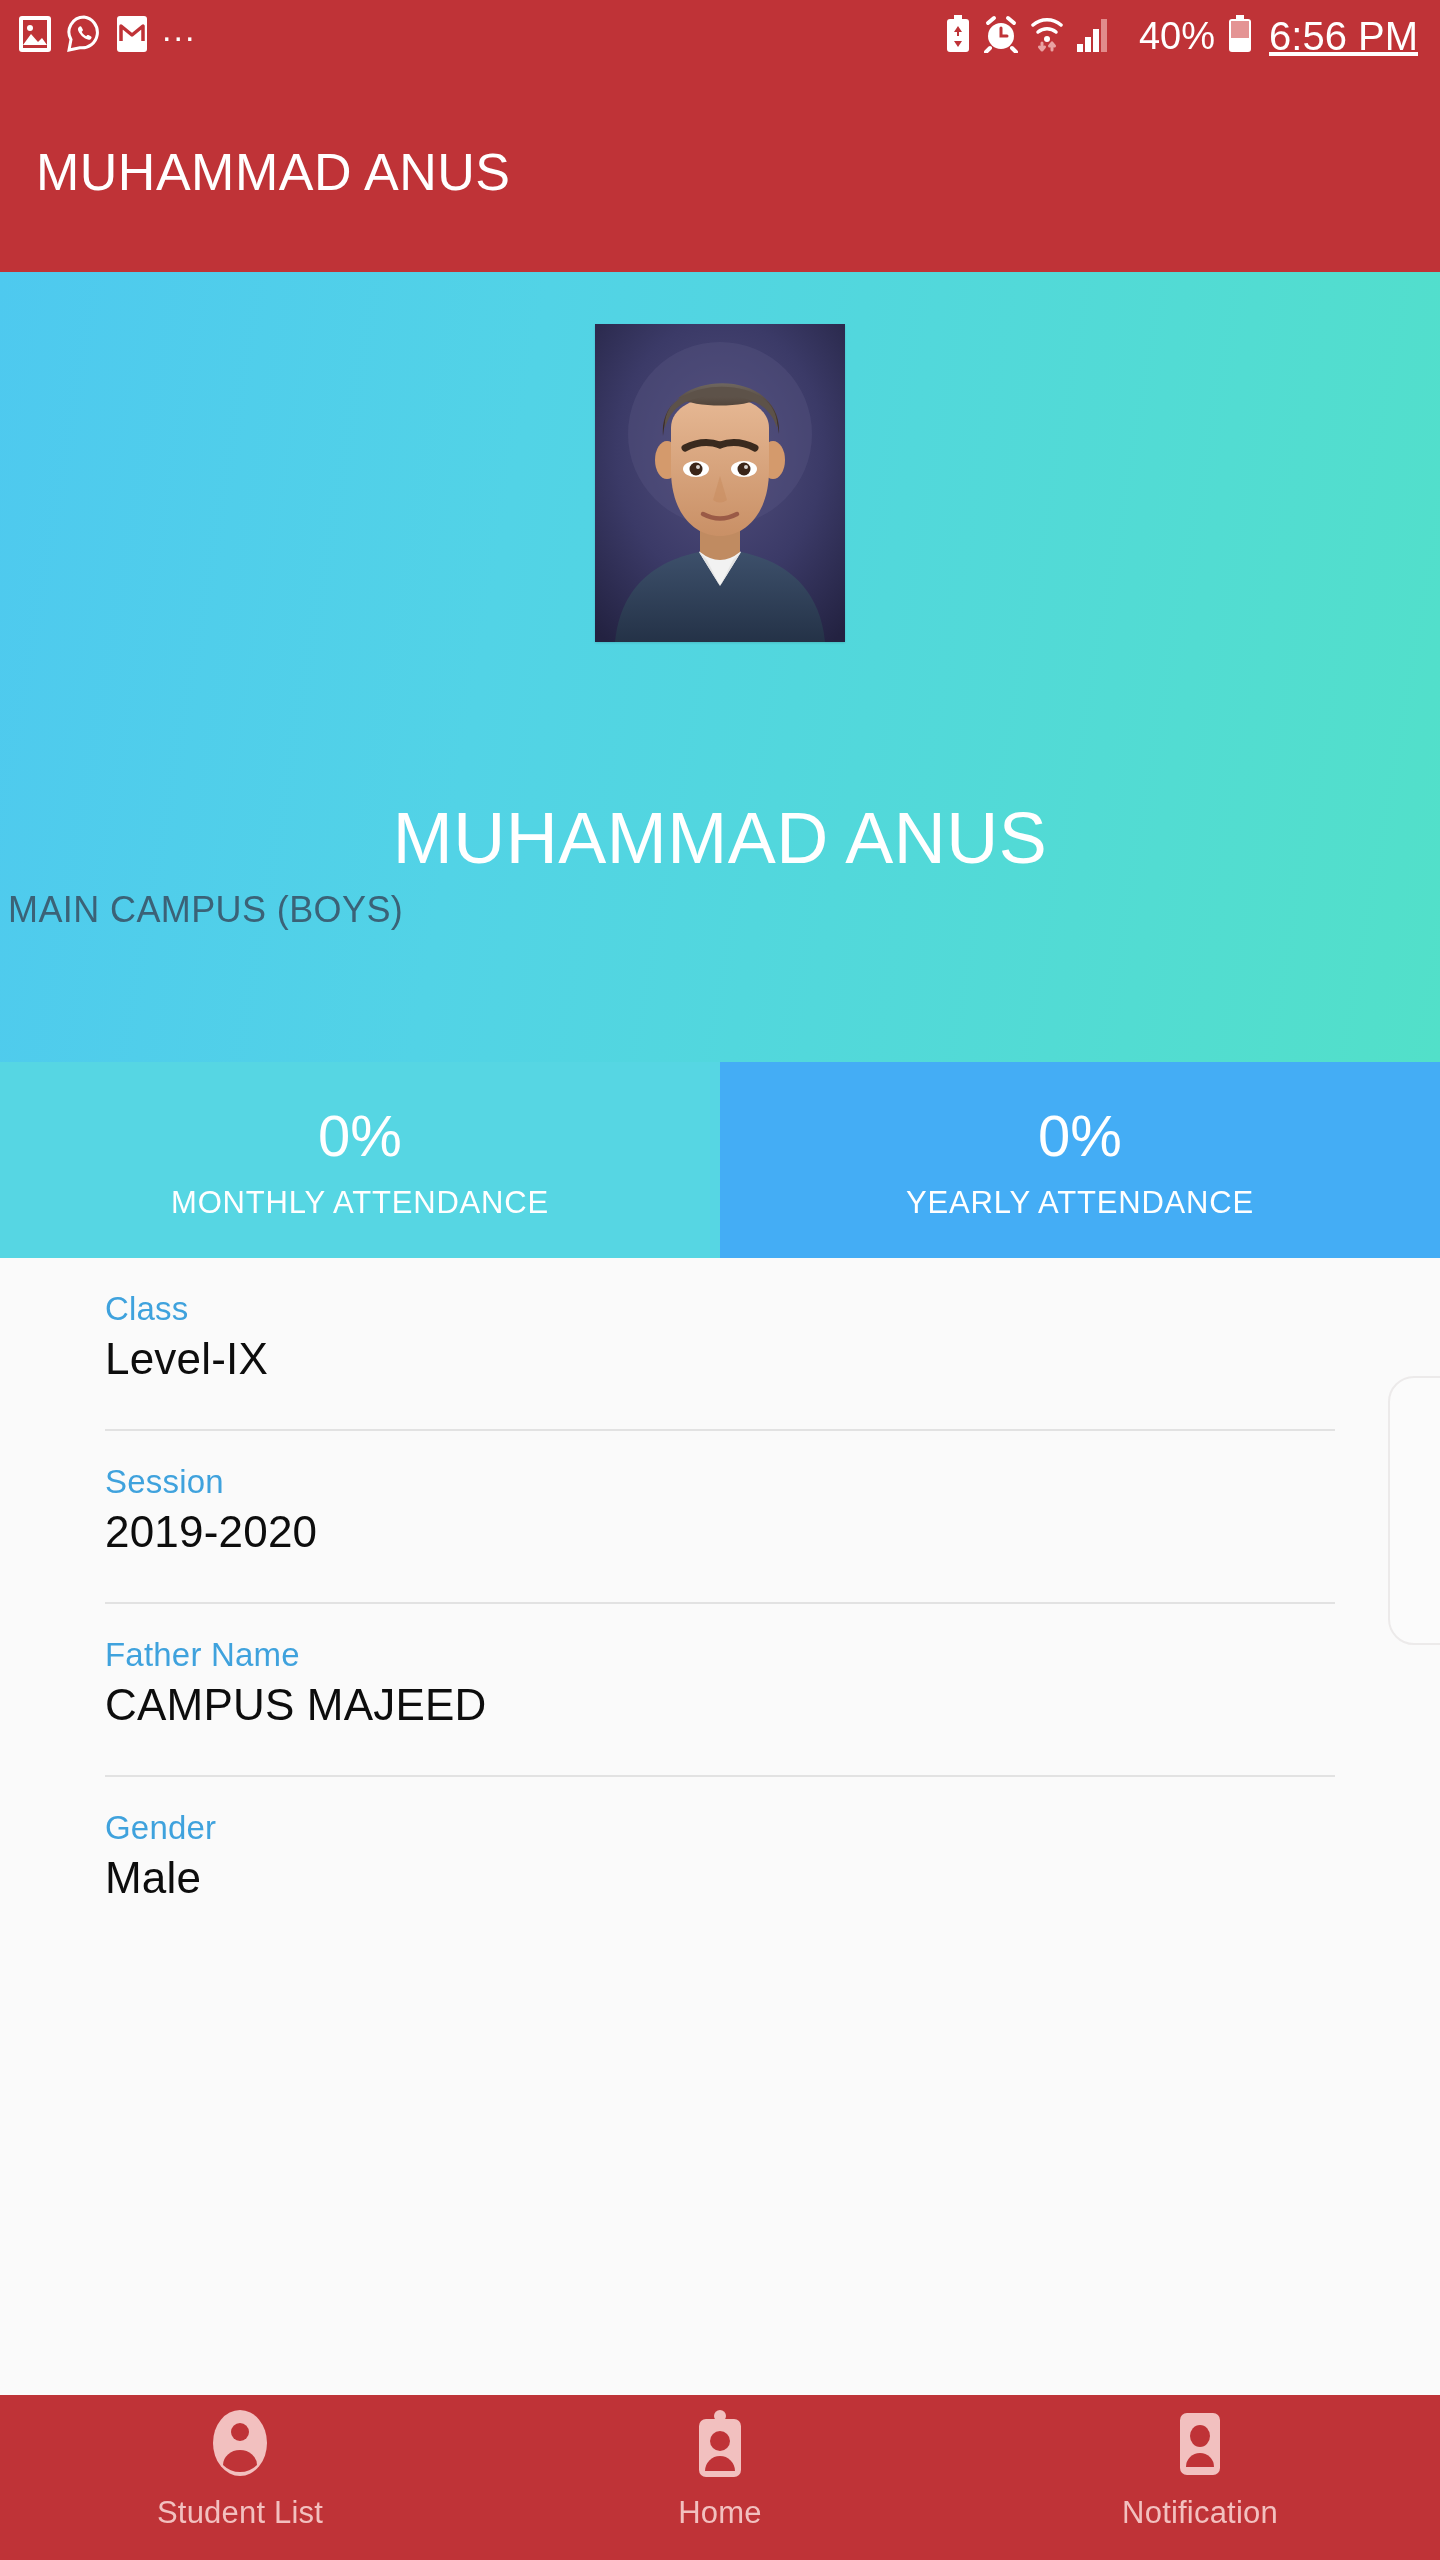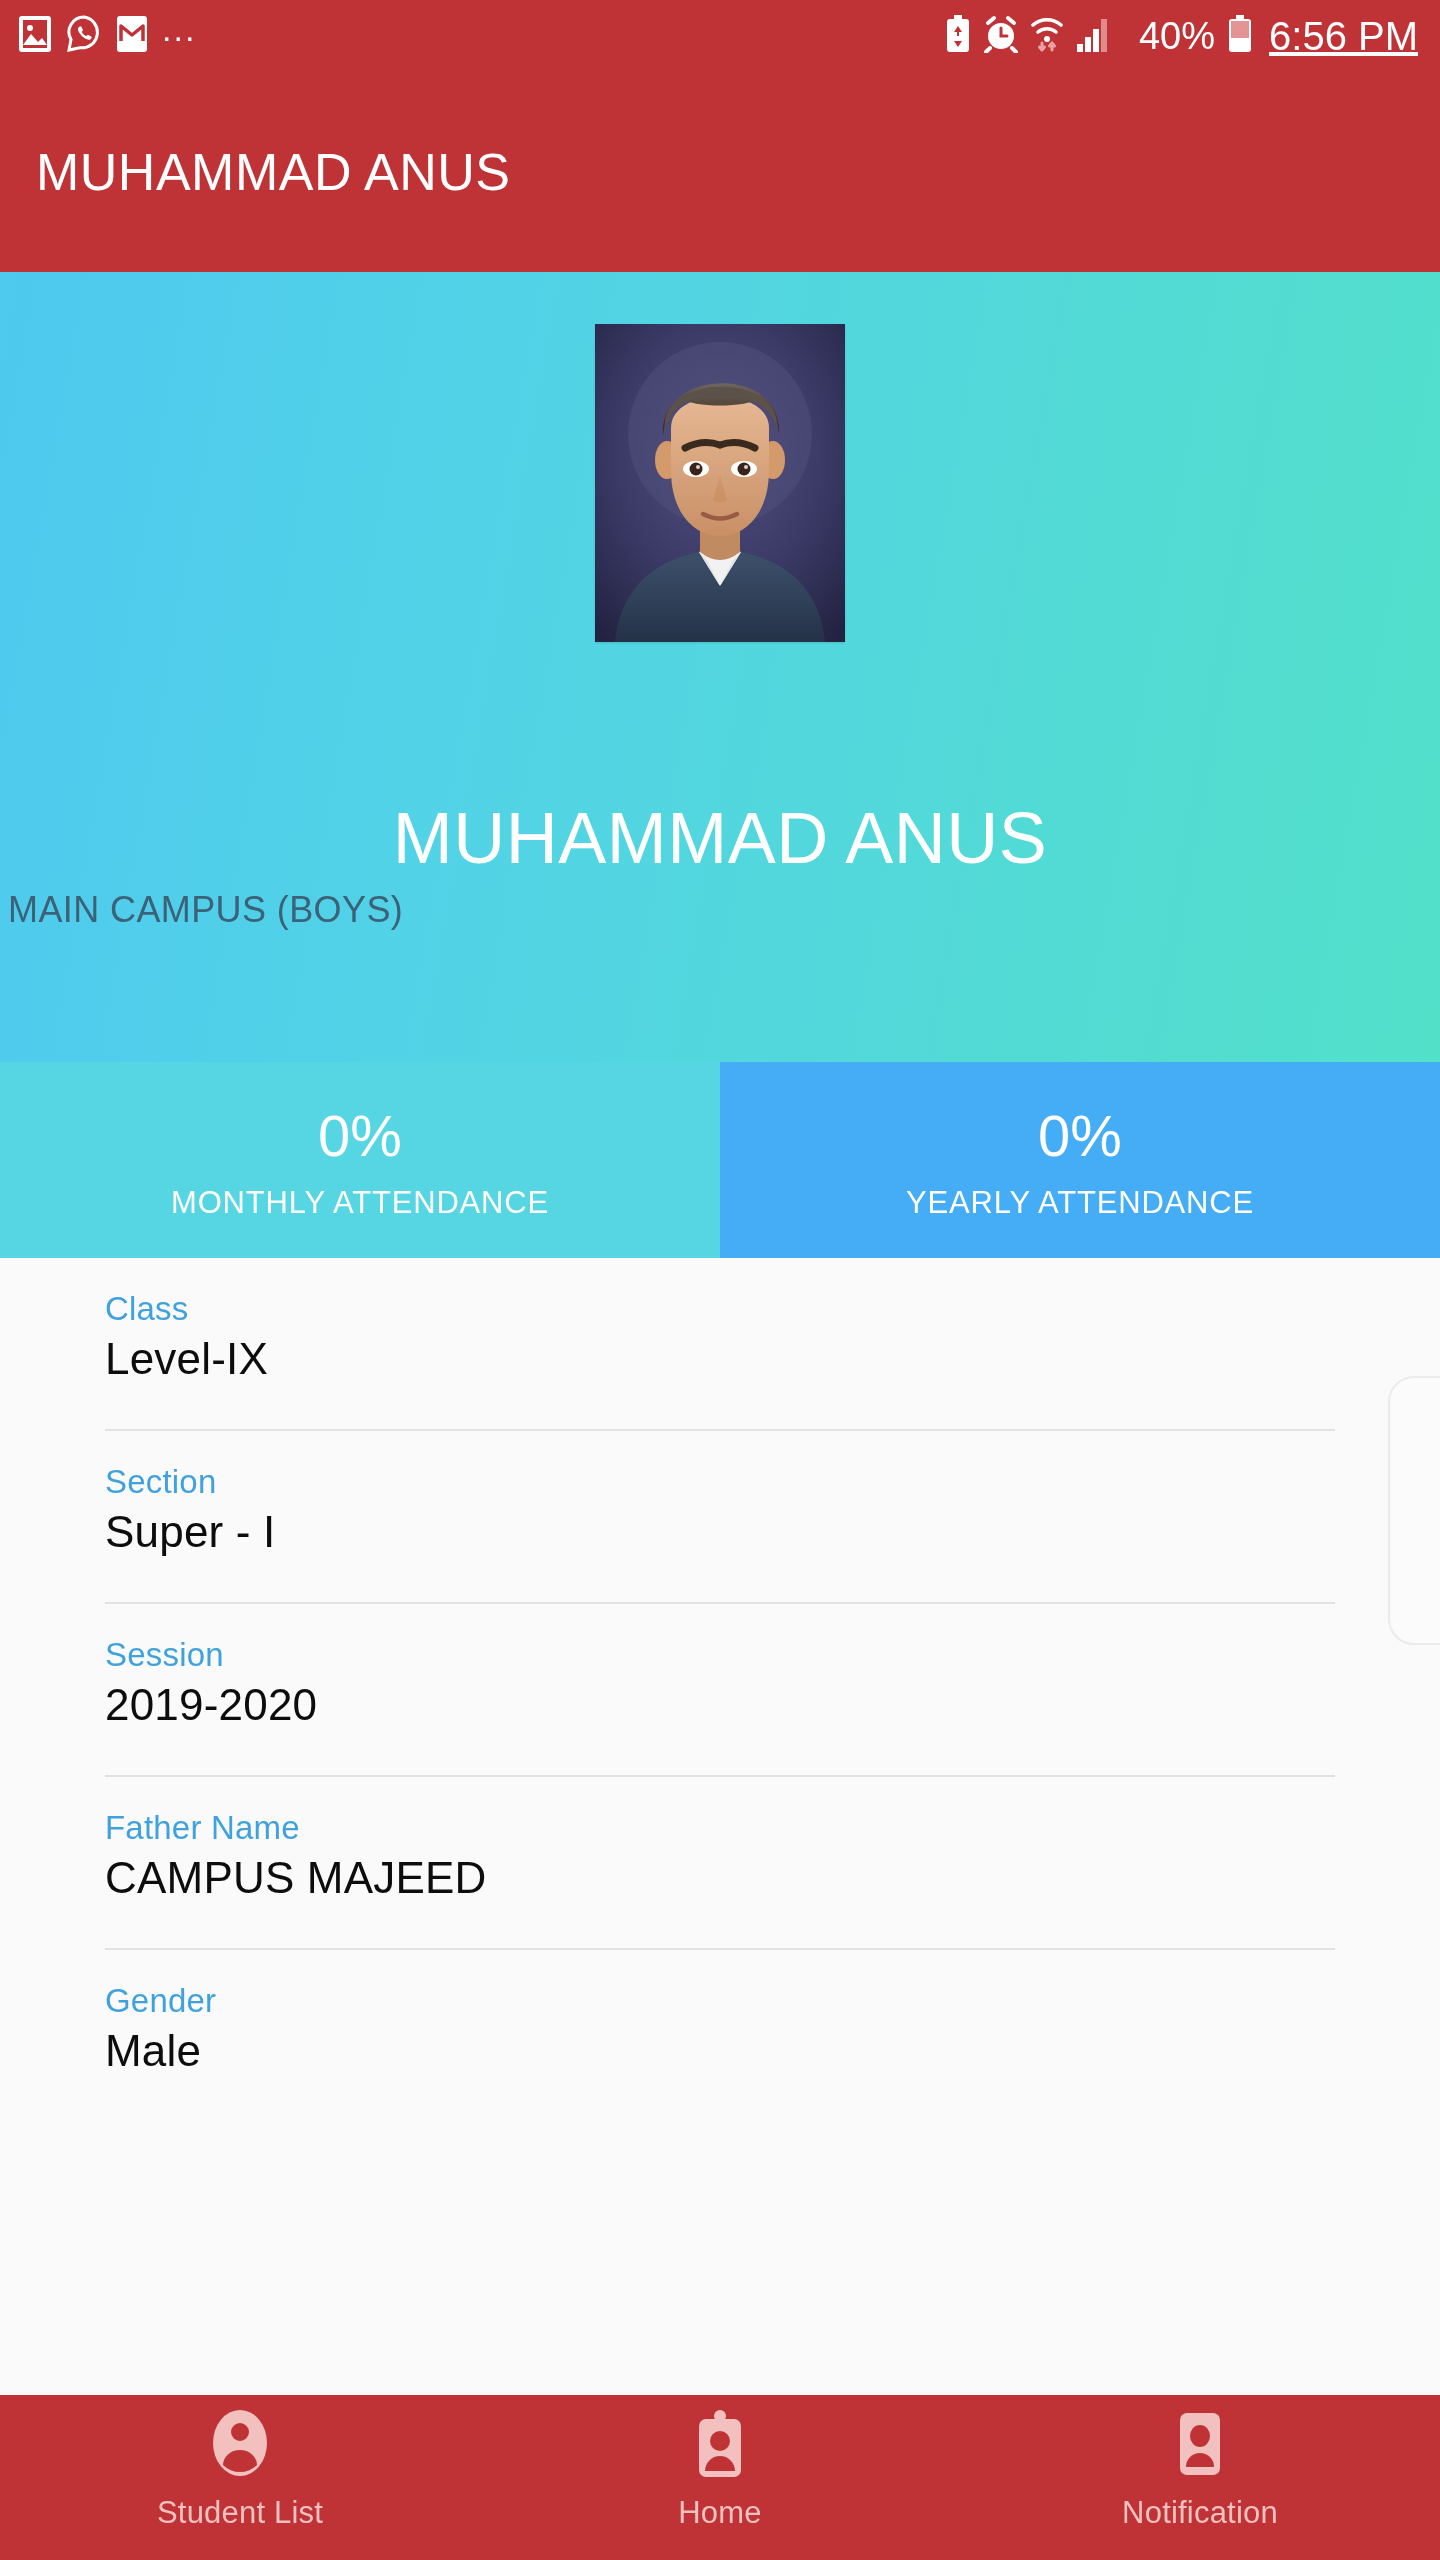--- a/index.html
+++ b/index.html
@@ -394,25 +394,20 @@
 
   <div class="details">
     <div class="card-edge"></div>
 
     <div class="field">
       <div class="field-label">Class</div>
       <div class="field-value">Level-IX</div>
       <div class="field-divider"></div>
     </div>
 
-    <div class="field">
-      <div class="field-label">Section</div>
-      <div class="field-value">Super - I</div>
-      <div class="field-divider"></div>
-    </div>
 
     <div class="field">
       <div class="field-label">Session</div>
       <div class="field-value">2019-2020</div>
       <div class="field-divider"></div>
     </div>
 
     <div class="field">
       <div class="field-label">Father Name</div>
       <div class="field-value">CAMPUS MAJEED</div>

